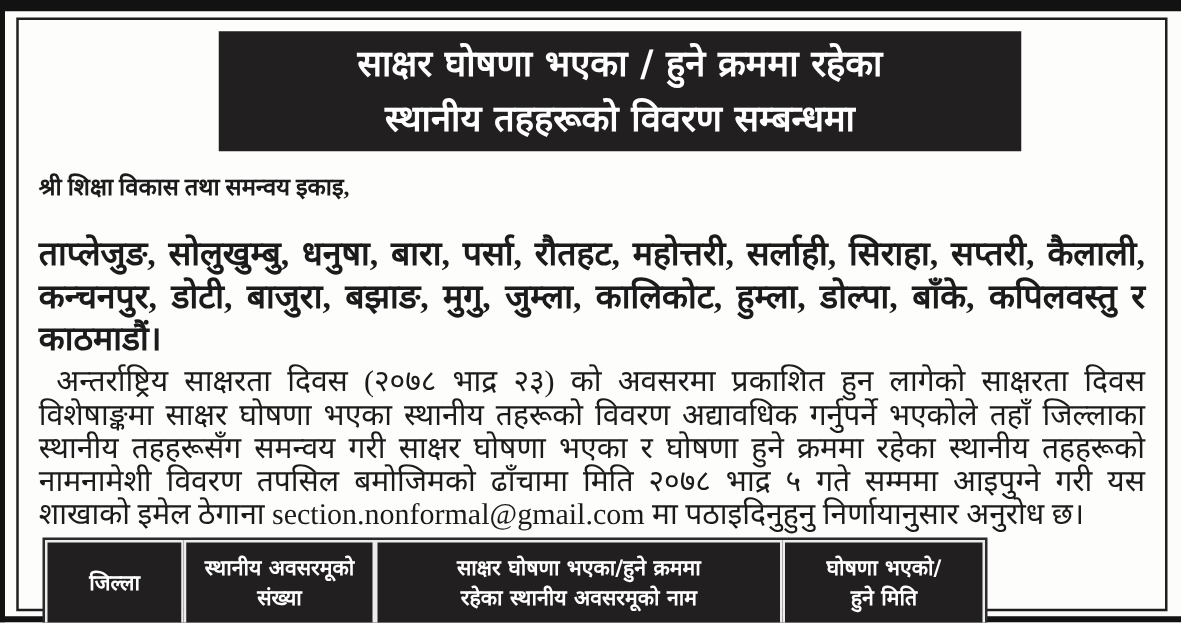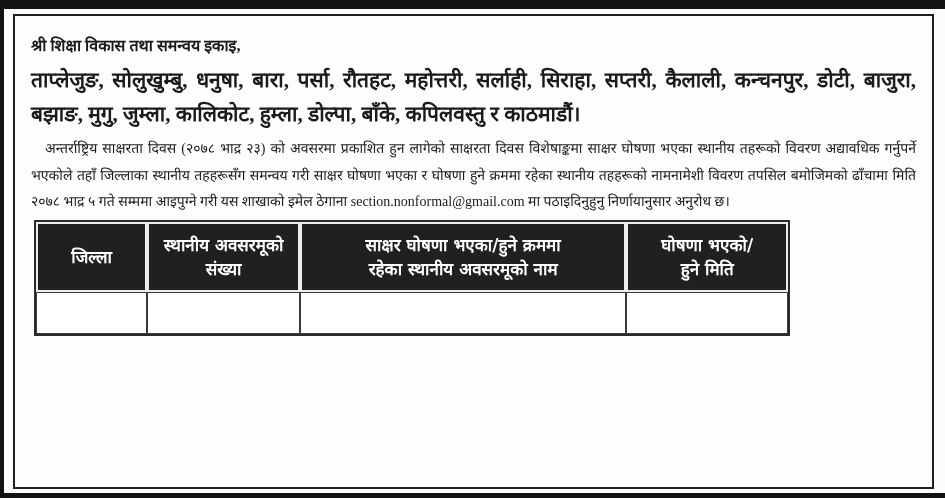--- a/index.html
+++ b/index.html
@@ -30,34 +30,34 @@
     text-align:center;
     font-family:"DejaVu Sans","Liberation Sans",sans-serif;
     font-weight:bold;
     font-size:29px;
     line-height:44px;
     padding:4px 6px;
     box-sizing:border-box;
   }
   .salutation {
     margin-top:17px;
-    font-size:16px;
+    font-size:19px;
     font-weight:600;
     line-height:26px;
   }
   .districts {
-    margin-top:4px;
-    font-size:21px;
+    margin-top:22px;
+    font-size:27px;
     font-weight:700;
     line-height:34px;
     text-align:justify;
   }
   .para {
     margin:5px 0 0 0;
-    font-size:14px;
+    font-size:24px;
     font-weight:400;
     line-height:26.5px;
     text-align:justify;
     text-indent:14px;
   }
   .tapasil {
     text-align:center;
     font-weight:700;
     font-size:18px;
     margin-top:2px;
@@ -93,20 +93,24 @@
 </head>
 <body>
 
 <div class="page">
   <div class="edge-top"></div>
   <div class="edge-left"></div>
   <div class="edge-bottom"></div>
 
   <div class="frame">
 
+    <div class="banner">
+      <div>साक्षर घोषणा भएका / हुने क्रममा रहेका</div>
+      <div>स्थानीय तहहरूको विवरण सम्बन्धमा</div>
+    </div>
 
     <div class="salutation">श्री शिक्षा विकास तथा समन्वय इकाइ,</div>
 
     <div class="districts">ताप्लेजुङ, सोलुखुम्बु, धनुषा, बारा, पर्सा, रौतहट, महोत्तरी, सर्लाही, सिराहा, सप्तरी, कैलाली, कन्चनपुर, डोटी, बाजुरा, बझाङ, मुगु, जुम्ला, कालिकोट, हुम्ला, डोल्पा, बाँके, कपिलवस्तु  र काठमाडौं।</div>
 
     <p class="para">अन्तर्राष्ट्रिय साक्षरता दिवस (२०७८ भाद्र २३) को अवसरमा प्रकाशित हुन लागेको साक्षरता दिवस विशेषाङ्कमा साक्षर घोषणा भएका स्थानीय तहरूको विवरण अद्यावधिक गर्नुपर्ने भएकोले तहाँ जिल्लाका स्थानीय तहहरूसँग समन्वय गरी साक्षर घोषणा भएका र घोषणा हुने क्रममा रहेका स्थानीय तहहरूको नामनामेशी विवरण तपसिल बमोजिमको ढाँचामा मिति २०७८ भाद्र ५ गते सम्ममा आइपुग्ने गरी यस शाखाको इमेल ठेगाना section.nonformal@gmail.com मा पठाइदिनुहुनु निर्णायानुसार अनुरोध छ।</p>
 
 
     <table class="schedule">
       <colgroup>

